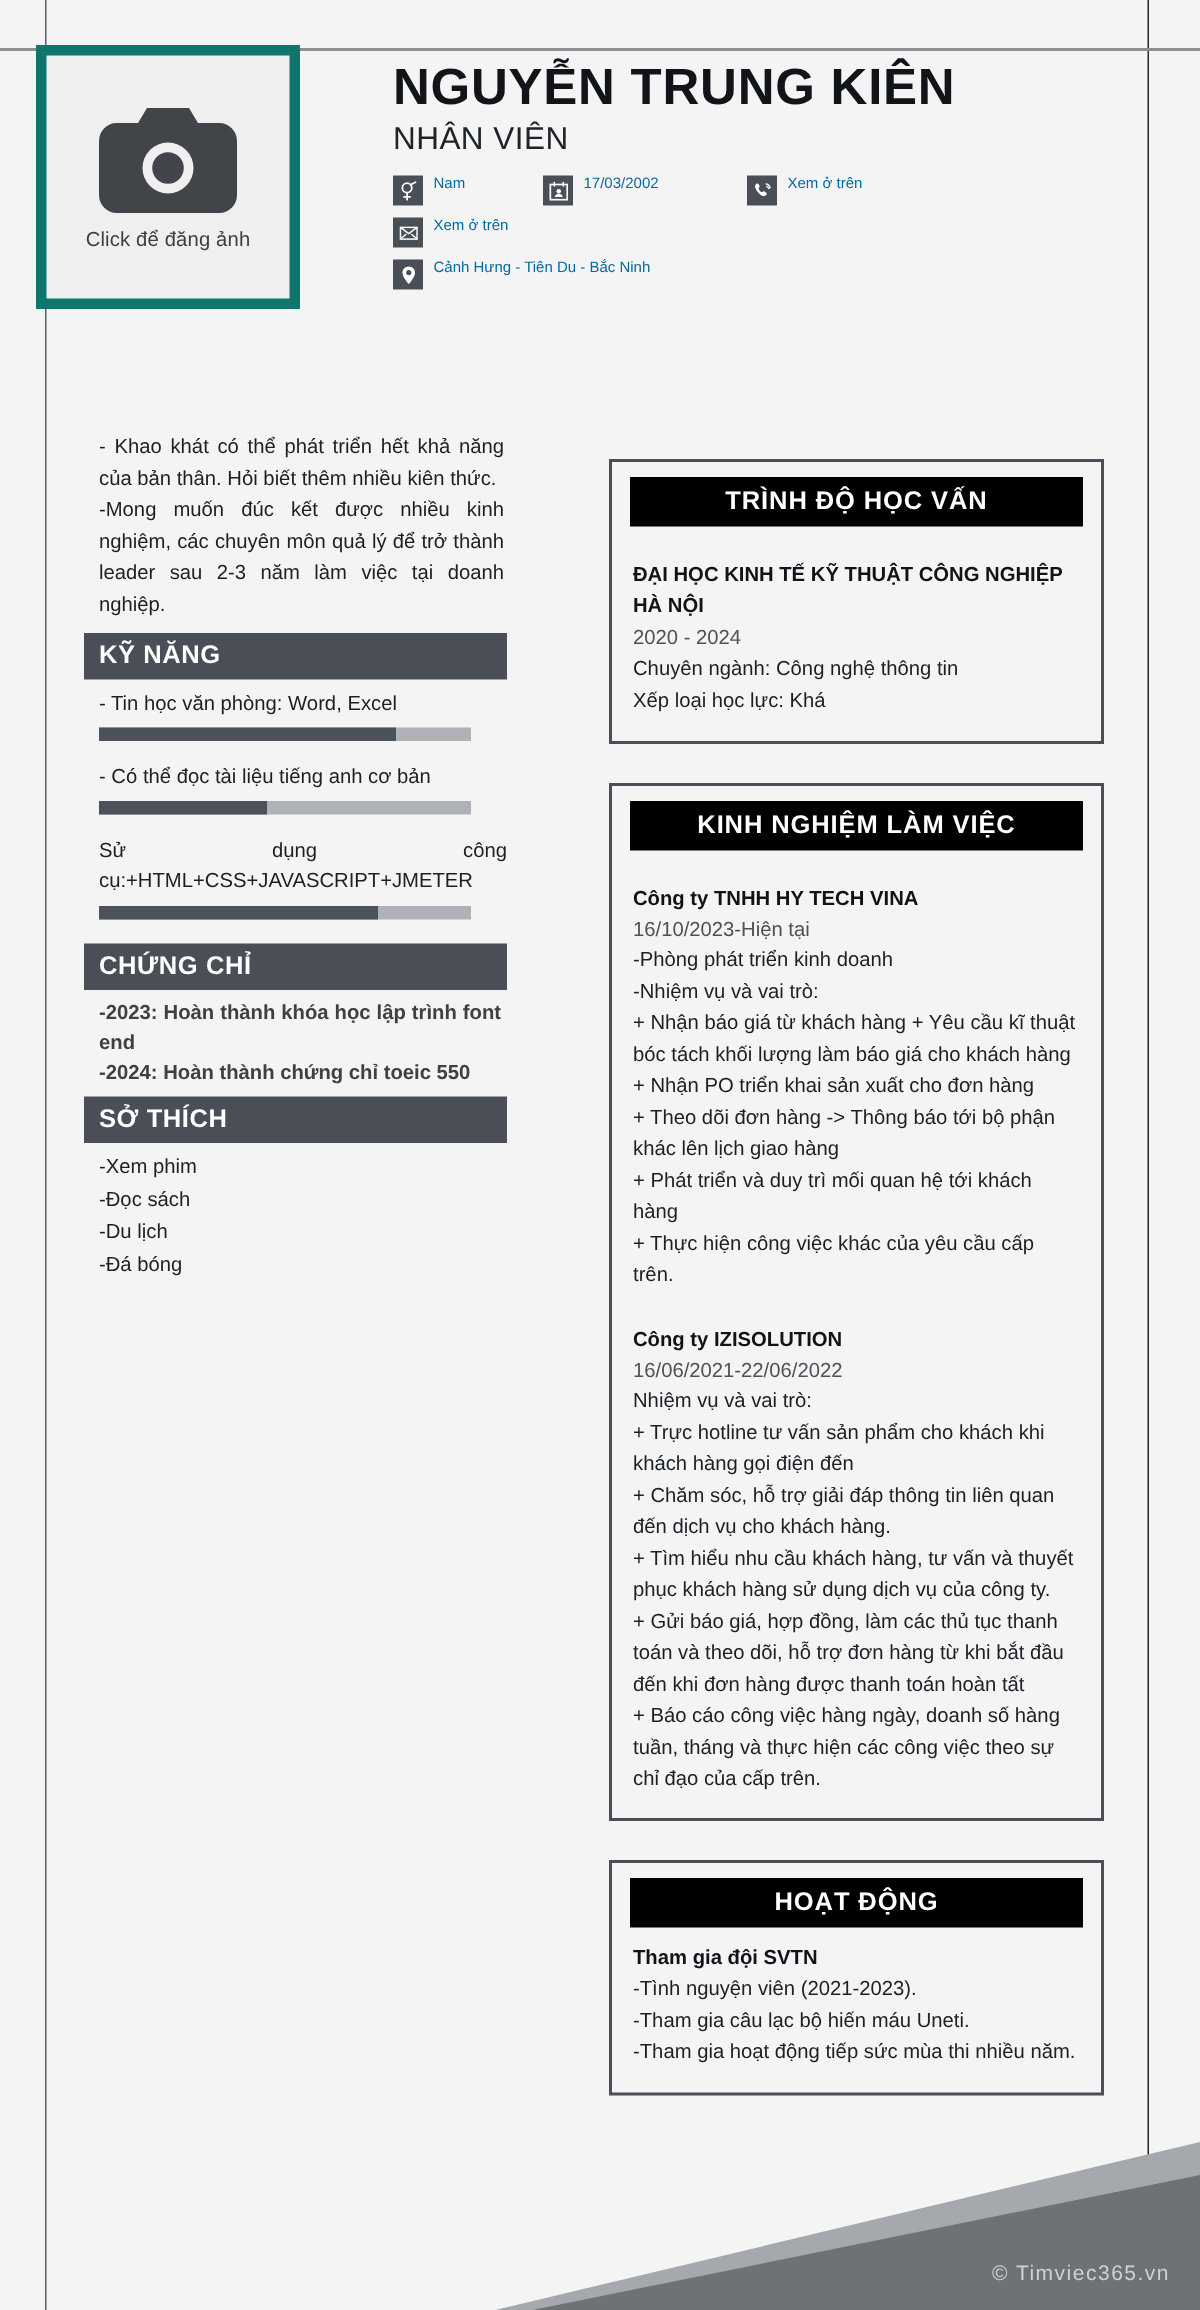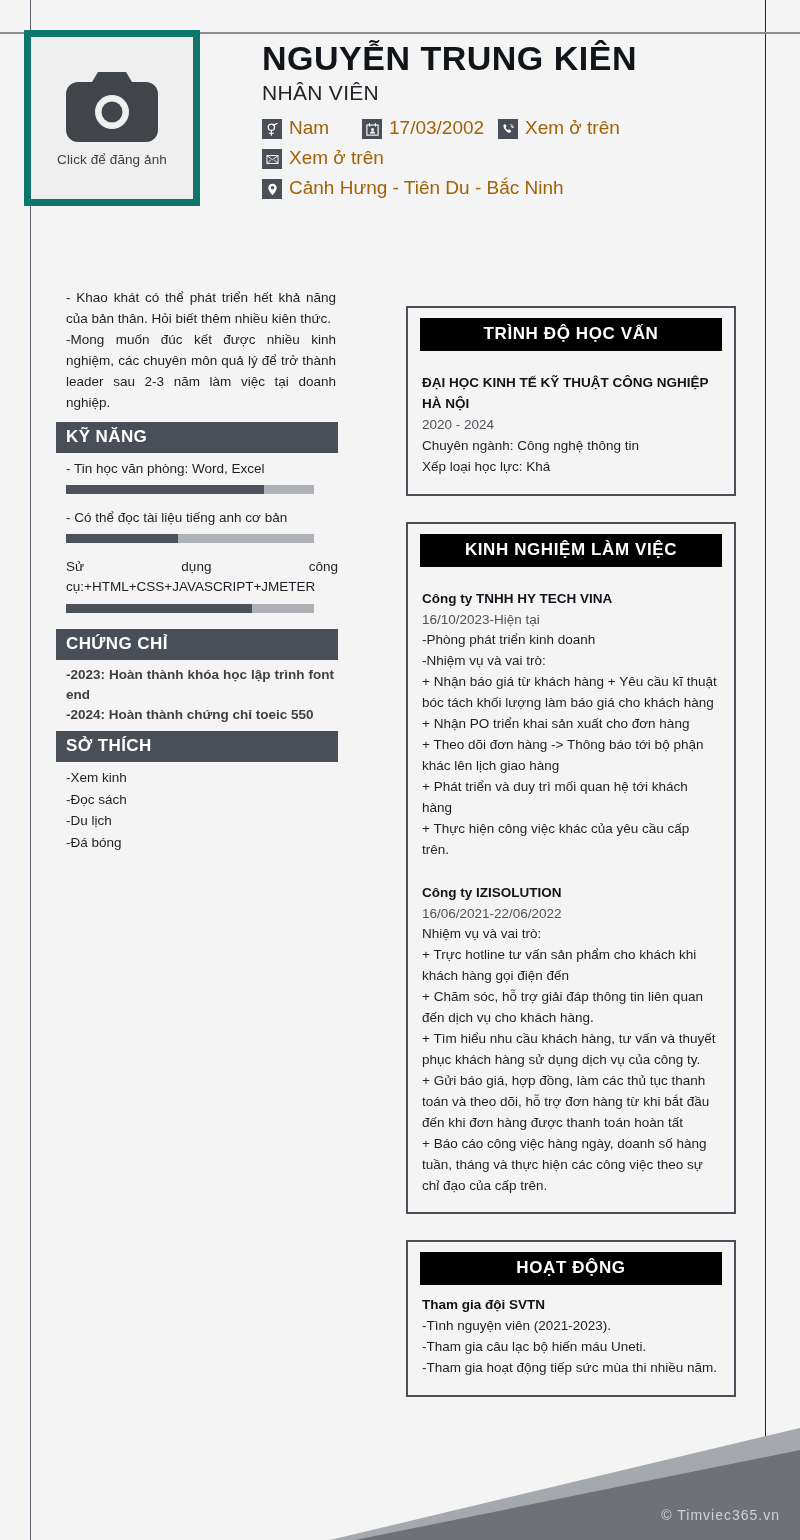--- a/index.html
+++ b/index.html
@@ -74,23 +74,23 @@
     letter-spacing: .3px;
   }
   .contact-rows { display: block; }
   .contact-row {
     display: flex;
     align-items: center;
     margin-bottom: 8px;
   }
   .contact-item {
     display: flex;
-    align-items: flex-end;
-    font-size: 19px;
-    color: #a16207;
+    align-items: flex-start;
+    font-size: 10px;
+    color: #0369a1;
     white-space: nowrap;
   }
   .contact-item.w1 { width: 100px; }
   .contact-item.w2 { width: 136px; }
   .ci-icon {
     width: 20px; height: 20px;
     background: #4a4f57;
     margin-right: 7px;
     flex: none;
     display: flex;
@@ -332,21 +332,21 @@
     </div>
 
     <div class="bar-title">CHỨNG CHỈ</div>
     <div class="cert-body">
       <p>-2023: Hoàn thành khóa học lập trình font end</p>
       <p>-2024: Hoàn thành chứng chỉ toeic 550</p>
     </div>
 
     <div class="bar-title">SỞ THÍCH</div>
     <div class="hobby-body">
-      <p>-Xem kinh</p>
+      <p>-Xem phim</p>
       <p>-Đọc sách</p>
       <p>-Du lịch</p>
       <p>-Đá bóng</p>
     </div>
   </div>
 
   <div class="col-right">
 
     <div class="panel">
       <div class="panel-title">TRÌNH ĐỘ HỌC VẤN</div>

